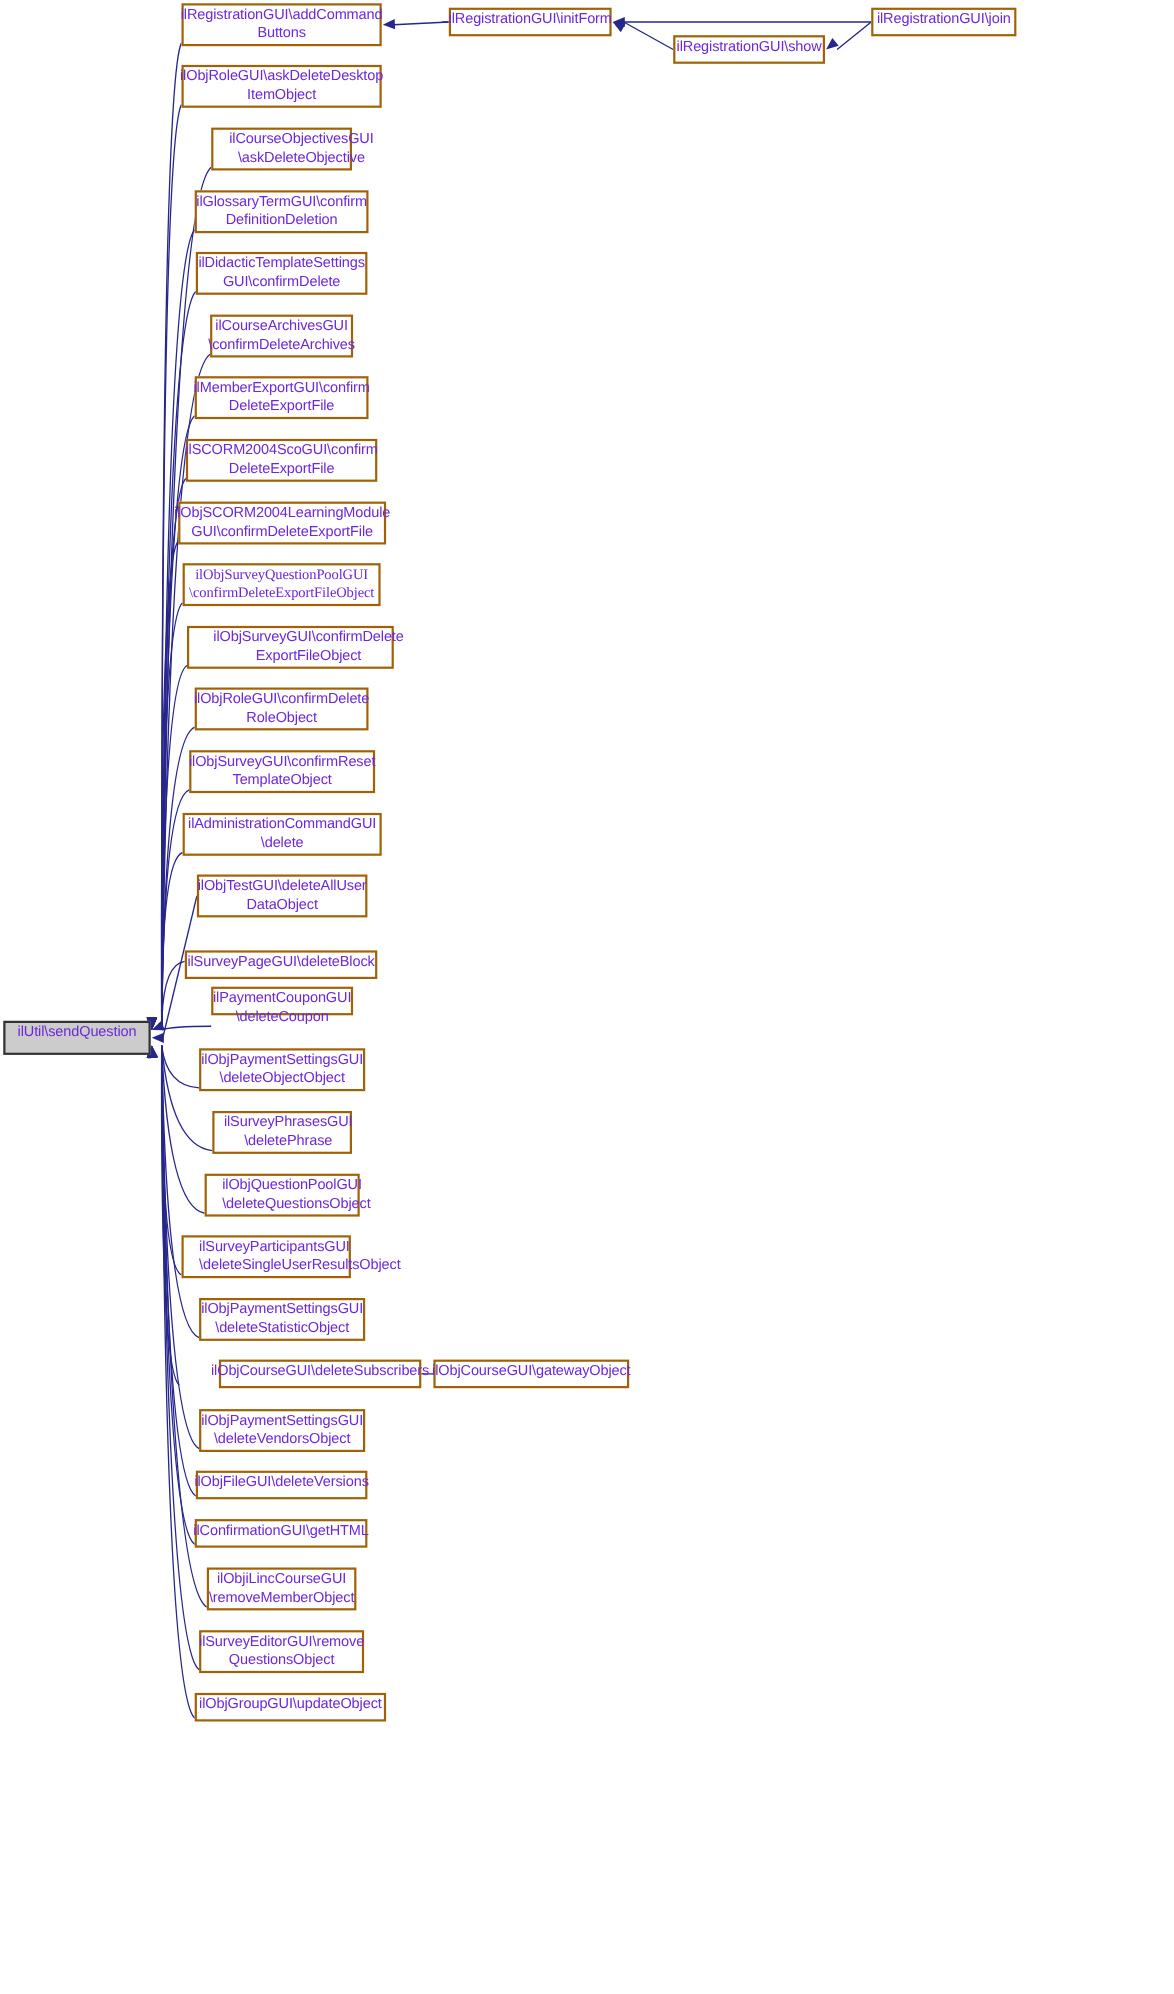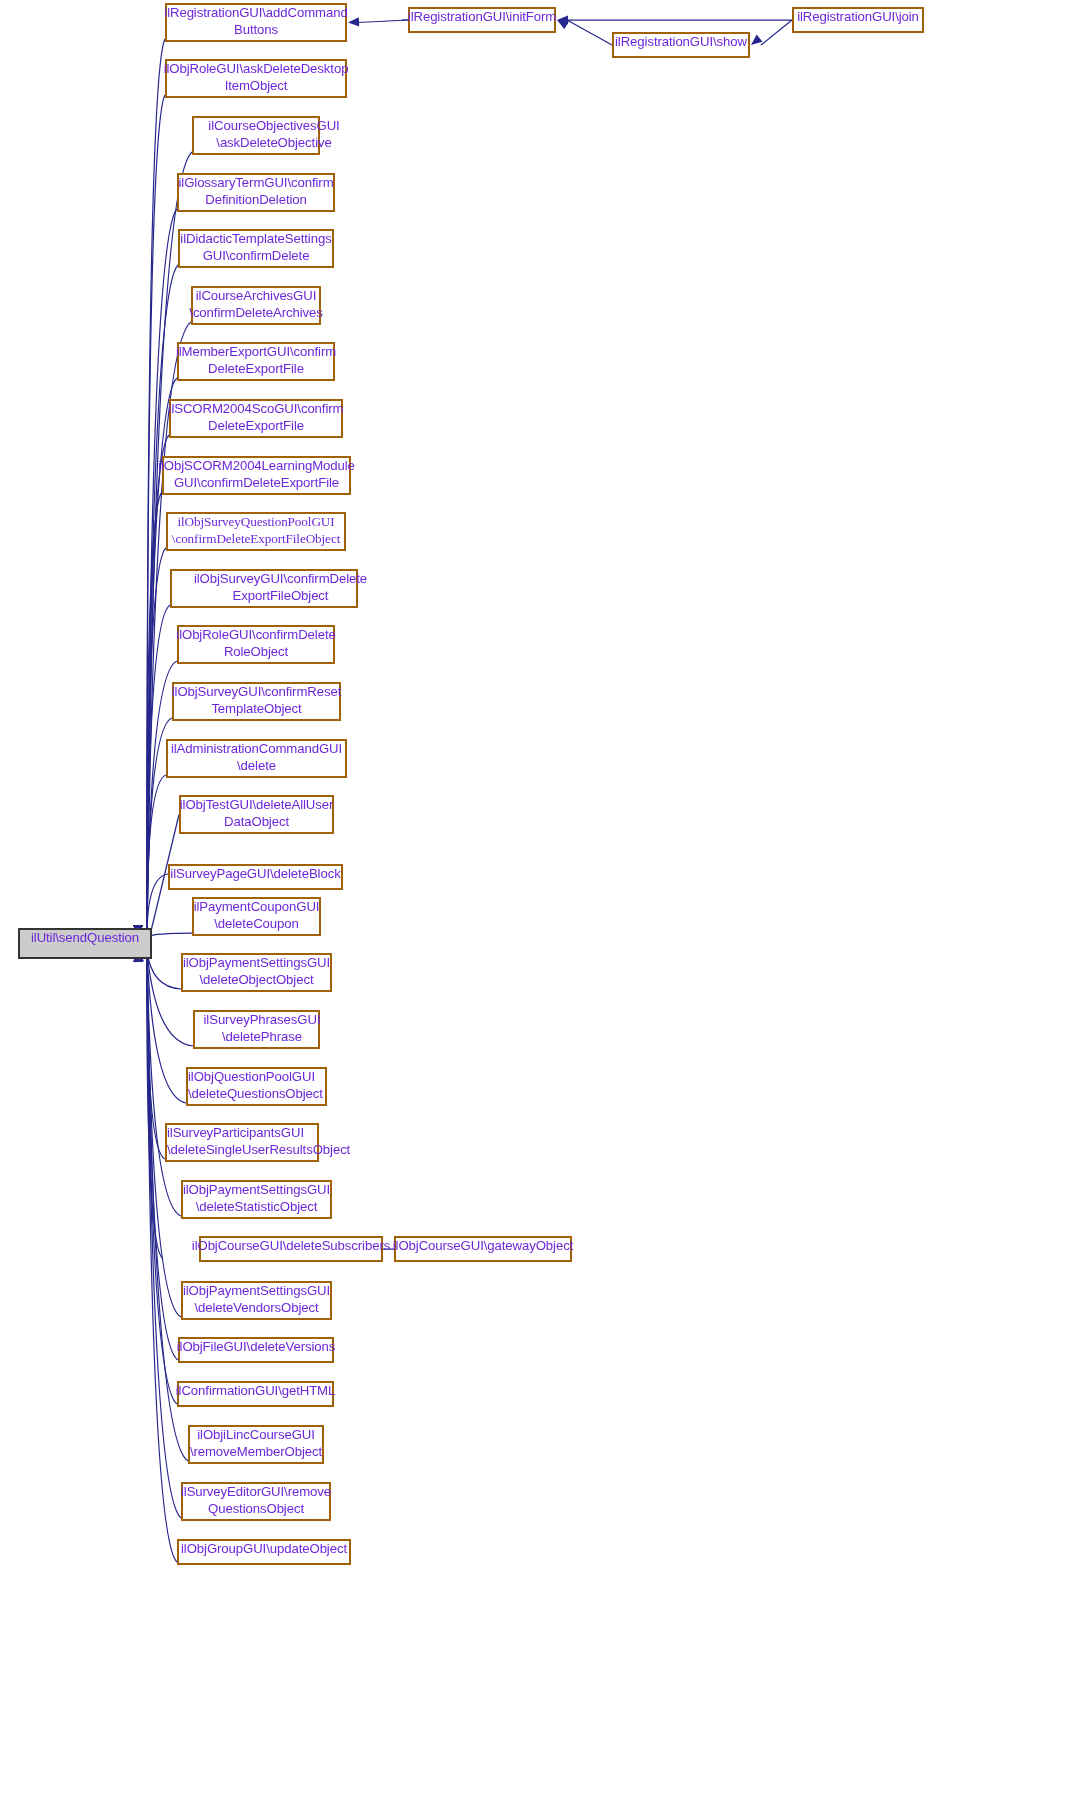--- a/index.html
+++ b/index.html
@@ -40,21 +40,21 @@
     z-index:3;
   }
   .node.root{
     background:#cccccc;
     border-color:#333333;
     font-size:13.2px;
   }
   .node.lalign{
     justify-content:flex-start;
     text-align:left;
-    padding-left:0;
+    padding-left:14px;
   }
 </style>
 </head>
 <body>
 
 <div id="canvas">
   <svg id="edges" xmlns="http://www.w3.org/2000/svg">
       <path d="M165,39 Q146.24,74.892 147,936.3" fill="none" stroke="#26268c" stroke-width="1.25"></path>
       <polygon points="138,936.3 133.39029675307415,925.304062751394 142.5902931723822,925.2959458111302" fill="#26268c"></polygon>
       <path d="M165,95 Q146.24,128.652 147,936.3" fill="none" stroke="#26268c" stroke-width="1.25"></path>
@@ -119,21 +119,21 @@
       <polygon points="557,20 568.8496875207586,21.32094877280588 564.3817725539152,29.363195713124025" fill="#26268c"></polygon>
       <path d="M792,20 L567,20" fill="none" stroke="#26268c" stroke-width="1.25"></path>
       <polygon points="557,20 568,15.4 568,24.6" fill="#26268c"></polygon>
       <path d="M792,20 L761,45" fill="none" stroke="#26268c" stroke-width="1.25"></path>
       <polygon points="751,45 756.6748821587556,34.514023055325886 762.4502047097016,41.67542301849891" fill="#26268c"></polygon>
       <path d="M394,1249 L358,1249" fill="none" stroke="#26268c" stroke-width="1.25"></path>
       <polygon points="348,1249 359,1244.4 359,1253.6" fill="#26268c"></polygon>
       <path d="M402,20 L408,20" stroke="#26268c" stroke-width="1.25"></path>
     </svg>
   <div id="nodes">
-      <div class="node root" style="left: 3px; top: 928px; width: 134px; height: 31px; margin-left: 15px;"><span>ilUtil\sendQuestion</span></div>
+      <div class="node root" style="left: 3px; top: 928px; width: 134px; height: 31px;"><span>ilUtil\sendQuestion</span></div>
       <div class="node" style="left: 165px; top: 3px; width: 182px; height: 39px;"><span>ilRegistrationGUI\addCommand
 Buttons</span></div>
       <div class="node" style="left: 165px; top: 59px; width: 182px; height: 39px;"><span>ilObjRoleGUI\askDeleteDesktop
 ItemObject</span></div>
       <div class="node" style="left: 192px; top: 116px; width: 128px; height: 39px; padding-left: 40px;"><span>ilCourseObjectivesGUI
 \askDeleteObjective</span></div>
       <div class="node" style="left: 177px; top: 173px; width: 158px; height: 39px;"><span>ilGlossaryTermGUI\confirm
 DefinitionDeletion</span></div>
       <div class="node" style="left: 178px; top: 229px; width: 156px; height: 39px;"><span>ilDidacticTemplateSettings
 GUI\confirmDelete</span></div>
@@ -151,21 +151,21 @@
 ExportFileObject</span></div>
       <div class="node" style="left: 177px; top: 625px; width: 158px; height: 39px;"><span>ilObjRoleGUI\confirmDelete
 RoleObject</span></div>
       <div class="node" style="left: 172px; top: 682px; width: 169px; height: 39px;"><span>ilObjSurveyGUI\confirmReset
 TemplateObject</span></div>
       <div class="node" style="left: 166px; top: 739px; width: 181px; height: 39px;"><span>ilAdministrationCommandGUI
 \delete</span></div>
       <div class="node" style="left: 179px; top: 795px; width: 155px; height: 39px;"><span>ilObjTestGUI\deleteAllUser
 DataObject</span></div>
       <div class="node" style="left: 168px; top: 864px; width: 175px; height: 26px;"><span>ilSurveyPageGUI\deleteBlock</span></div>
-      <div class="node" style="left: 192px; top: 897px; width: 129px; height: 39px;"><span>ilPaymentCouponGUI
+      <div class="node" style="left: 192px; top: 897px; width: 129px; height: 26px;"><span>ilPaymentCouponGUI
 \deleteCoupon</span></div>
       <div class="node" style="left: 181px; top: 953px; width: 151px; height: 39px;"><span>ilObjPaymentSettingsGUI
 \deleteObjectObject</span></div>
       <div class="node" style="left: 193px; top: 1010px; width: 127px; height: 39px; padding-left: 15px;"><span>ilSurveyPhrasesGUI
 \deletePhrase</span></div>
       <div class="node lalign" style="left: 186px; top: 1067px; width: 141px; height: 39px;"><span>ilObjQuestionPoolGUI
 \deleteQuestionsObject</span></div>
       <div class="node lalign" style="left: 165px; top: 1123px; width: 154px; height: 39px;"><span>ilSurveyParticipantsGUI
 \deleteSingleUserResultsObject</span></div>
       <div class="node" style="left: 181px; top: 1180px; width: 151px; height: 39px;"><span>ilObjPaymentSettingsGUI

